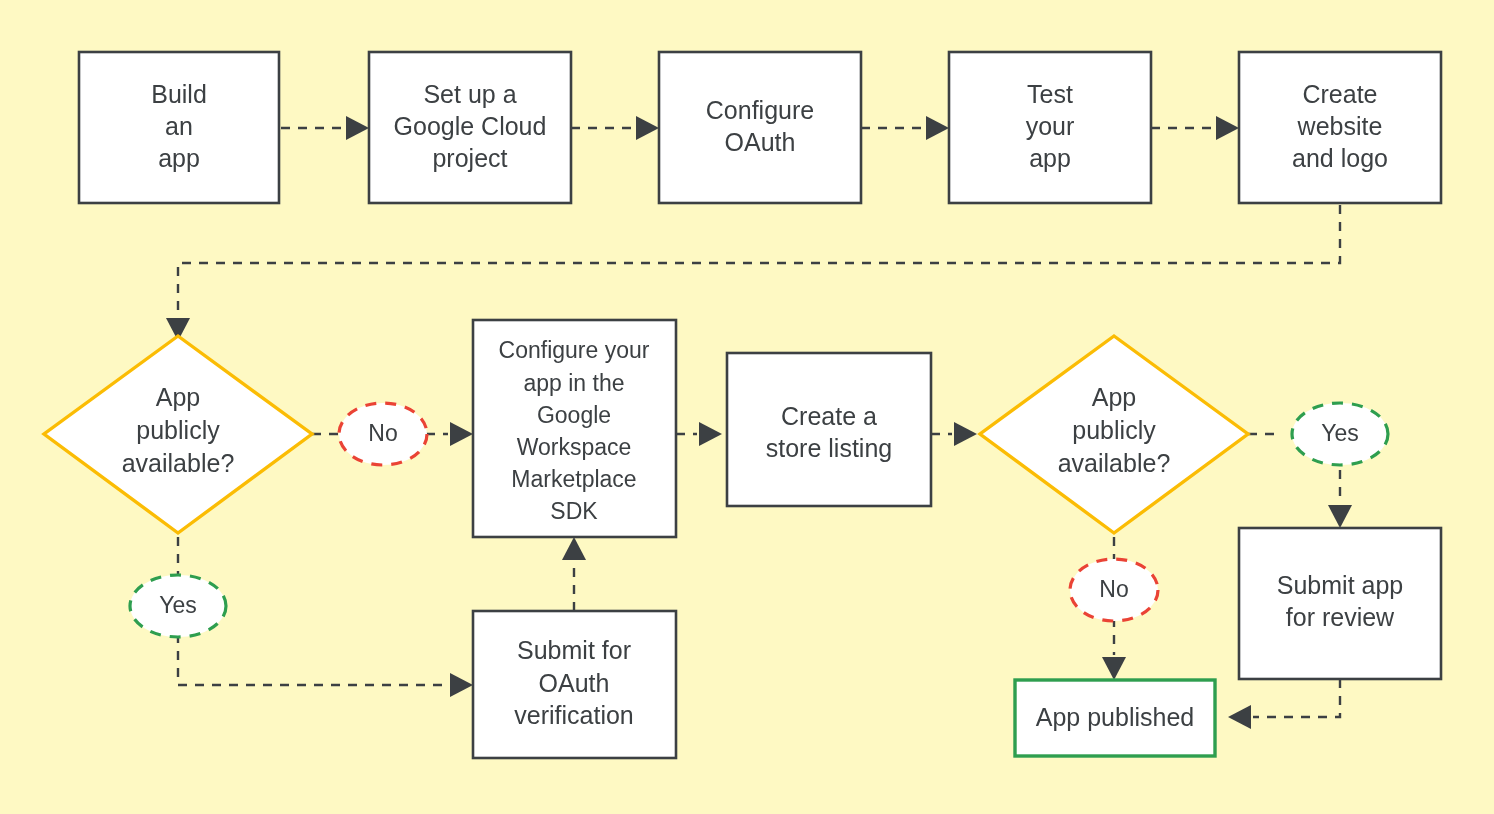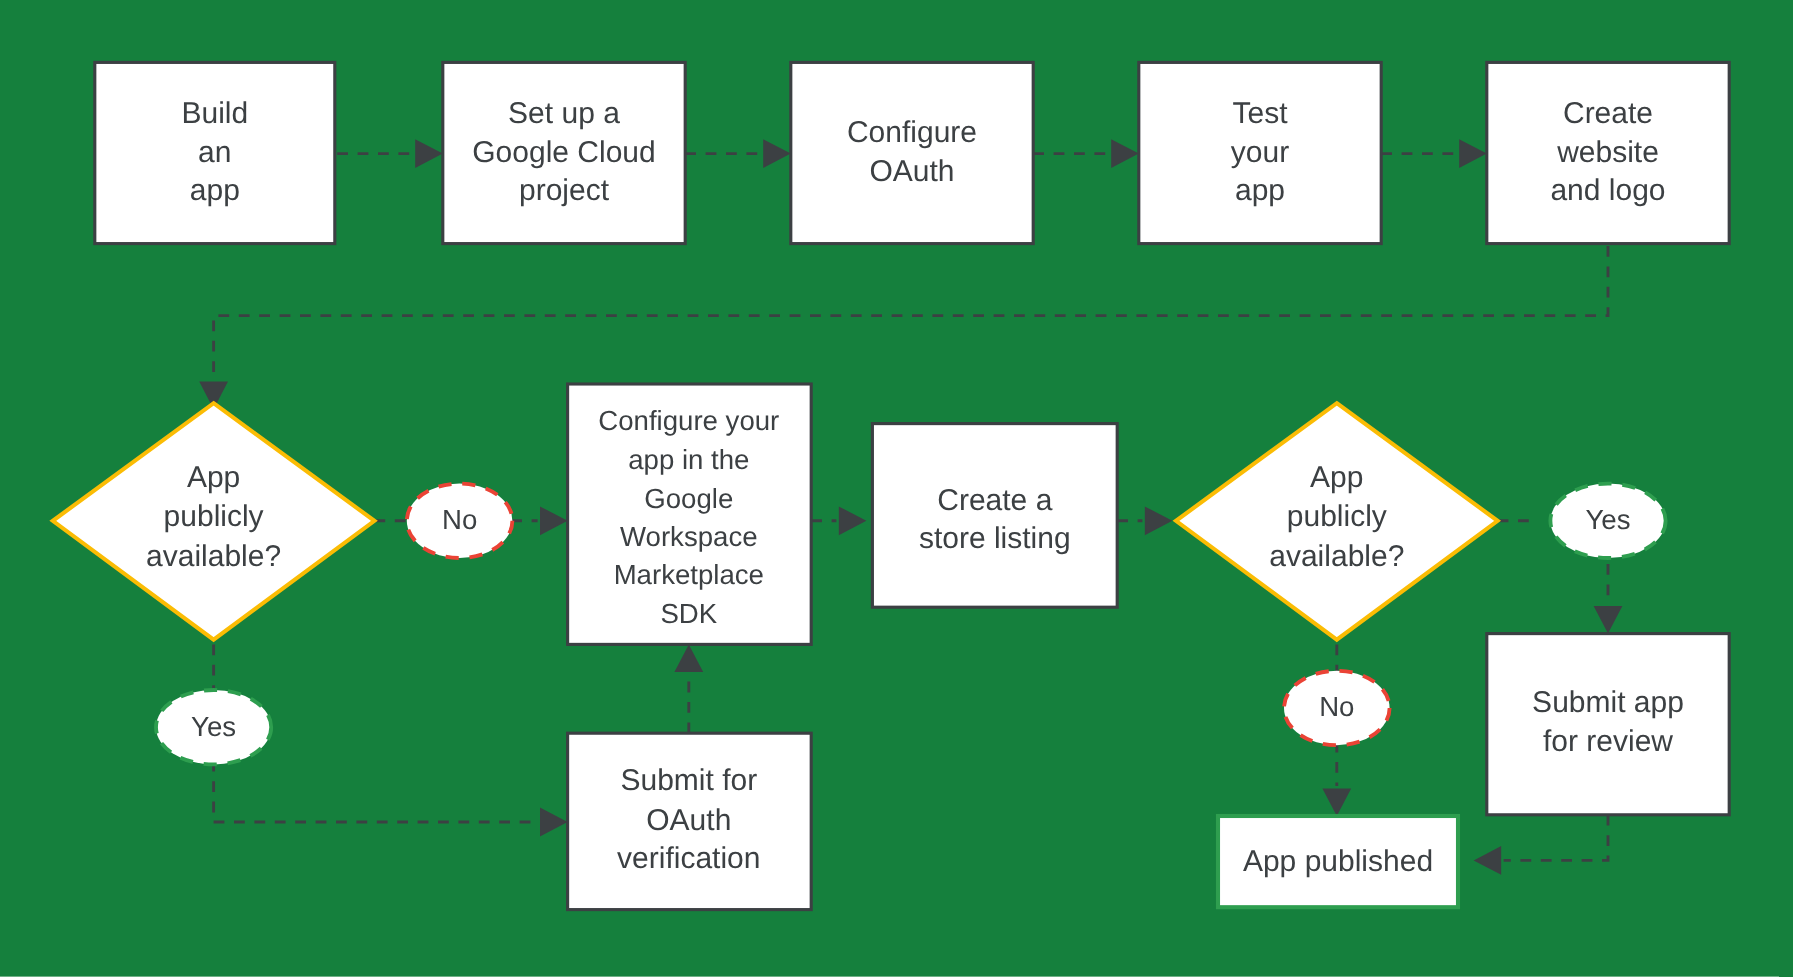--- a/index.html
+++ b/index.html
@@ -4,21 +4,21 @@
 <style>
   html, body {
     margin: 0;
     padding: 0;
     background: #ffffff;
   }
   #canvas {
     position: relative;
     width: 1494px;
     height: 814px;
-    background: #15803d;
+    background: #fef9c3;
     overflow: hidden;
     font-family: "Liberation Sans", sans-serif;
   }
   svg.flow {
     position: absolute;
     top: 0;
     left: 0;
     width: 1494px;
     height: 814px;
   }

